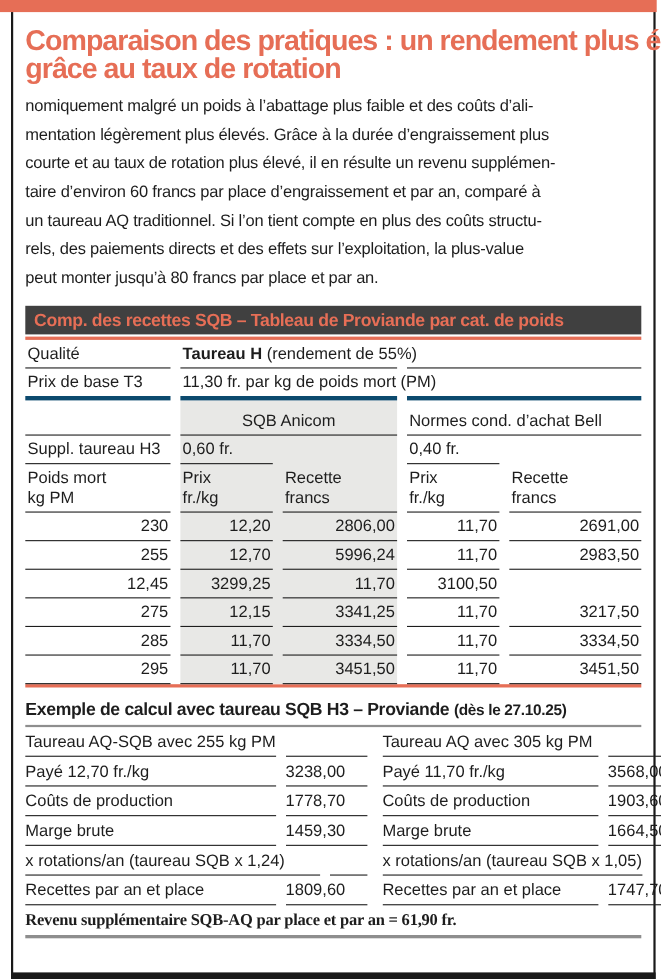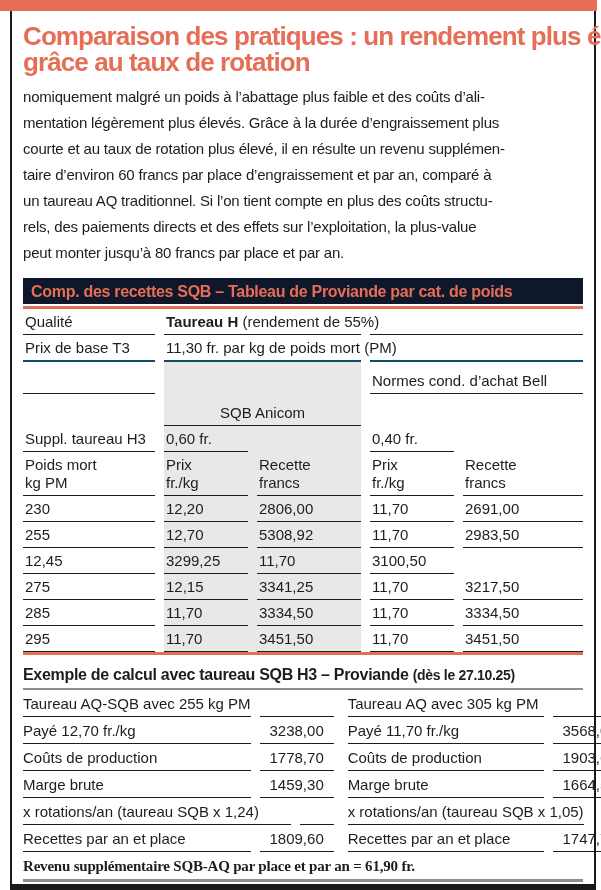--- a/index.html
+++ b/index.html
@@ -10,47 +10,47 @@
          border-left:2px solid #191919;border-right:2px solid #191919;border-bottom:6px solid #191919;}
   .inner{padding:0 11px;}
 
   
   .h1{margin:16px 0 0;font-size:26px;line-height:26px;font-weight:bold;color:#e66e56;
       letter-spacing:-0.9px;white-space:nowrap;}
   .intro{margin-top:9px;font-size:15px;line-height:26px;letter-spacing:-0.2px;}
   .intro div{white-space:nowrap;}
 
   
-  .t1-titlebar{margin-top:12px;background:#0f172a;color:#e66e56;font-weight:bold;
+  .t1-titlebar{margin-top:12px;background:#404040;color:#e66e56;font-weight:bold;
                font-size:16px;line-height:19px;padding:4px 8px 3px;letter-spacing:-0.3px;}
   .rule-coral{height:2.5px;background:#e66e56;margin-top:2px;}
   .t1-row{display:grid;grid-template-columns:132px 84px 104px 84px 120px;column-gap:9px;
           font-size:15px;line-height:18px;position:relative;z-index:1;}
   .c{border-bottom:1.5px solid #1d1d1d;padding:4px 2px 3px;}
   .c.nb{border-bottom:none;}
-  .c.coral{border-bottom:2px solid #0c4a6e;}
+  .c.coral{border-bottom:4px solid #0c4a6e;}
   .sp23{grid-column:2/4;} .sp45{grid-column:4/6;}
   .bold{font-weight:normal;}
-  .num{text-align:left;}
+  .num{text-align:right;}
   .nowrap{white-space:nowrap;overflow:visible;}
   .t1-body{position:relative;}
   .shade{position:absolute;left:141px;top:0;width:197px;height:100%;background:#e8e8e6;z-index:0;}
   .grouphead .c{padding-top:10px;}
   .ctr{text-align:center;}
   .heads .c{padding-top:4px;}
 
   
   .t2-title{margin-top:10px;font-weight:bold;font-size:16px;line-height:20px;
             padding-bottom:3px;border-bottom:2.5px solid #8e8e8e;letter-spacing:-0.3px;}
   .t2-suffix{font-size:14px;}
   .t2-grid{display:grid;grid-template-columns:1fr 1fr;column-gap:14px;font-size:15px;line-height:18px;}
   .t2-row{display:grid;grid-template-columns:1fr 74px;column-gap:9px;}
   .t2-row.wide{grid-template-columns:1fr 34px;}
   .t2-cell{border-bottom:1.5px solid #1d1d1d;padding:5px 0 3px;}
-  .t2-value{text-align:center;}
+  .t2-value{text-align:left;}
   .t2-footer{font-weight:bold;font-size:15px;padding:6px 0 4px;letter-spacing:-0.2px;font-family:Liberation Serif, serif;}
   .rule-grey{height:3px;background:#8e8e8e;}
 </style>
 </head>
 <body>
 
 <div class="page">
   <div class="topbar"></div>
   <div class="frame">
     <div class="inner">
@@ -84,22 +84,22 @@
           <span class="c coral bold">Prix de base T3</span>
           <span class="c coral sp23 nowrap">11,30 fr. par kg de poids mort (PM)</span>
           <span class="c coral sp45"></span>
         </div>
 
         <div class="t1-body">
           <div class="shade"></div>
 
           <div class="t1-row grouphead">
             <span class="c"></span>
+            <span class="c sp23 bold ctr">SQB Anicom</span>
             <span class="c sp45 bold nowrap">Normes cond. d’achat Bell</span>
-            <span class="c sp23 bold ctr">SQB Anicom</span>
           </div>
 
           <div class="t1-row">
             <span class="c bold nowrap">Suppl. taureau H3</span>
             <span class="c">0,60 fr.</span>
             <span class="c nb"></span>
             <span class="c">0,40 fr.</span>
             <span class="c nb"></span>
           </div>
 
@@ -114,21 +114,21 @@
           <div class="t1-row">
             <span class="c num">230</span>
             <span class="c num">12,20</span>
             <span class="c num">2806,00</span>
             <span class="c num">11,70</span>
             <span class="c num">2691,00</span>
           </div>
           <div class="t1-row">
             <span class="c num">255</span>
             <span class="c num">12,70</span>
-            <span class="c num">5308,92</span>
+            <span class="c num">5996,24</span>
             <span class="c num">11,70</span>
             <span class="c num">2983,50</span>
           </div>
           <div class="t1-row">
             <span class="c num">12,45</span>
             <span class="c num">3299,25</span>
             <span class="c num">11,70</span>
             <span class="c num">3100,50</span>
           </div>
           <div class="t1-row">

